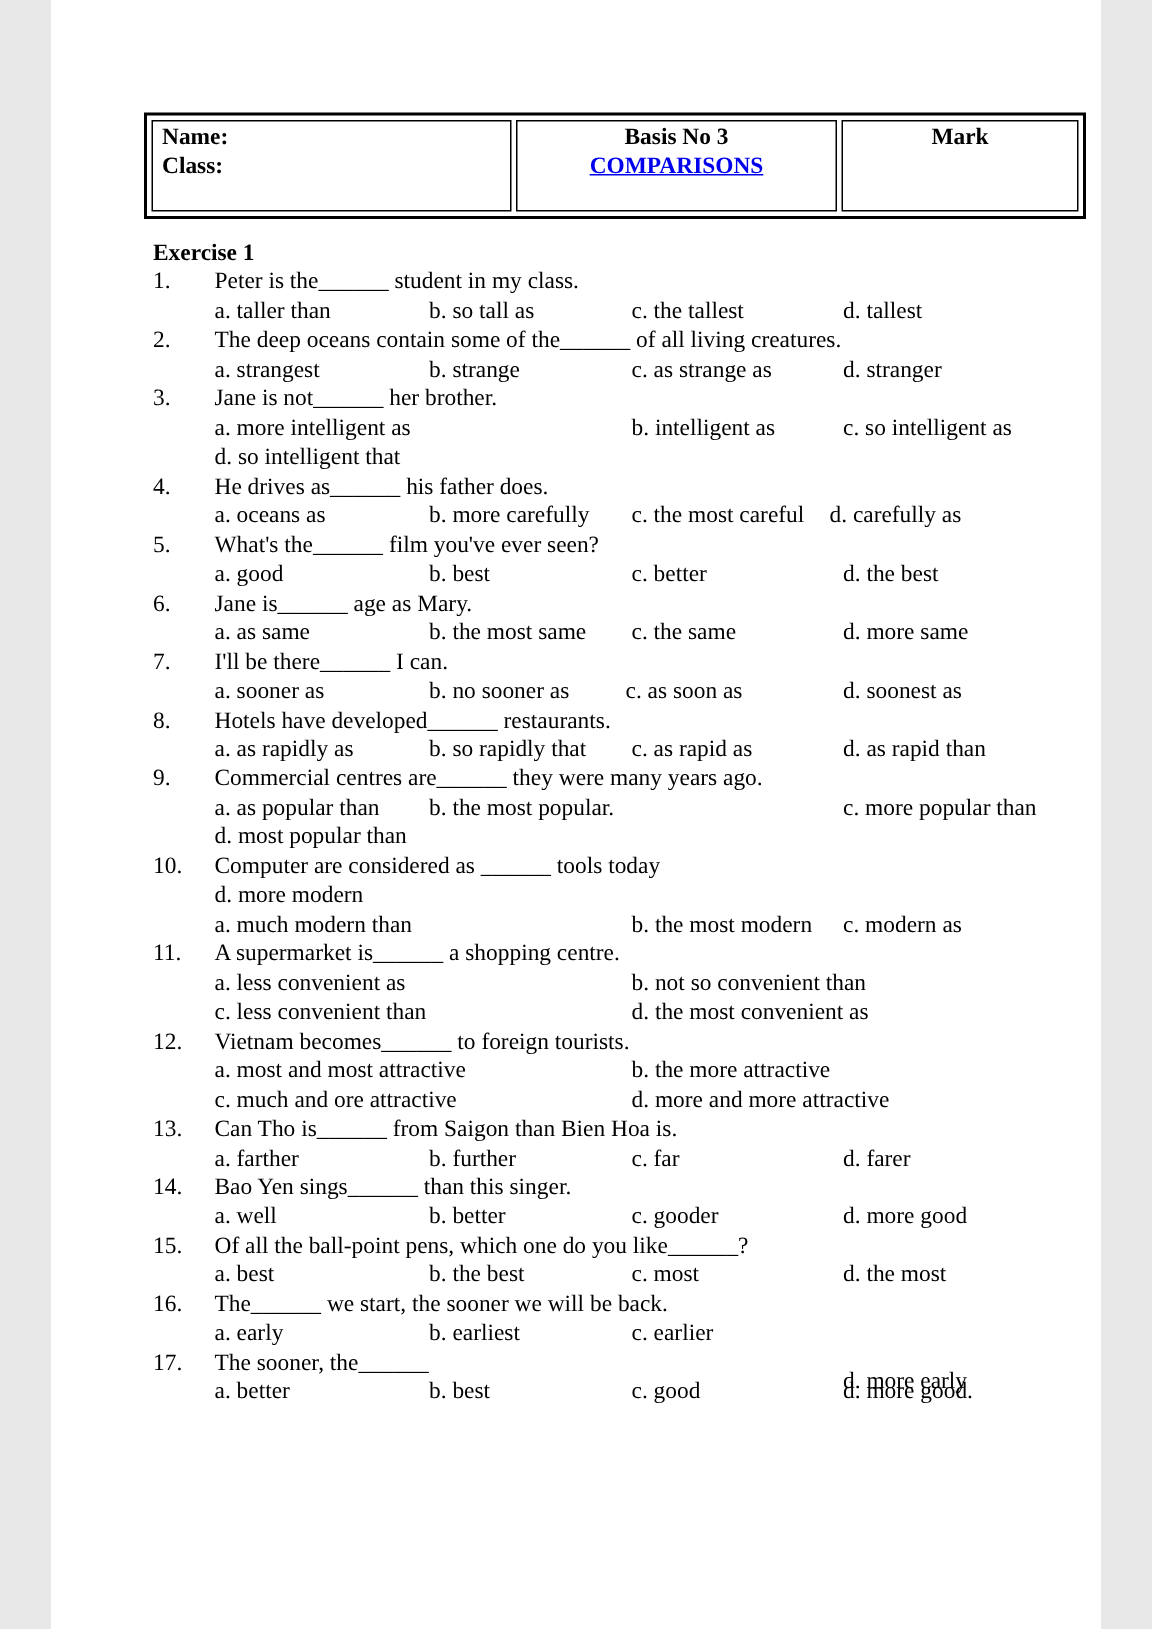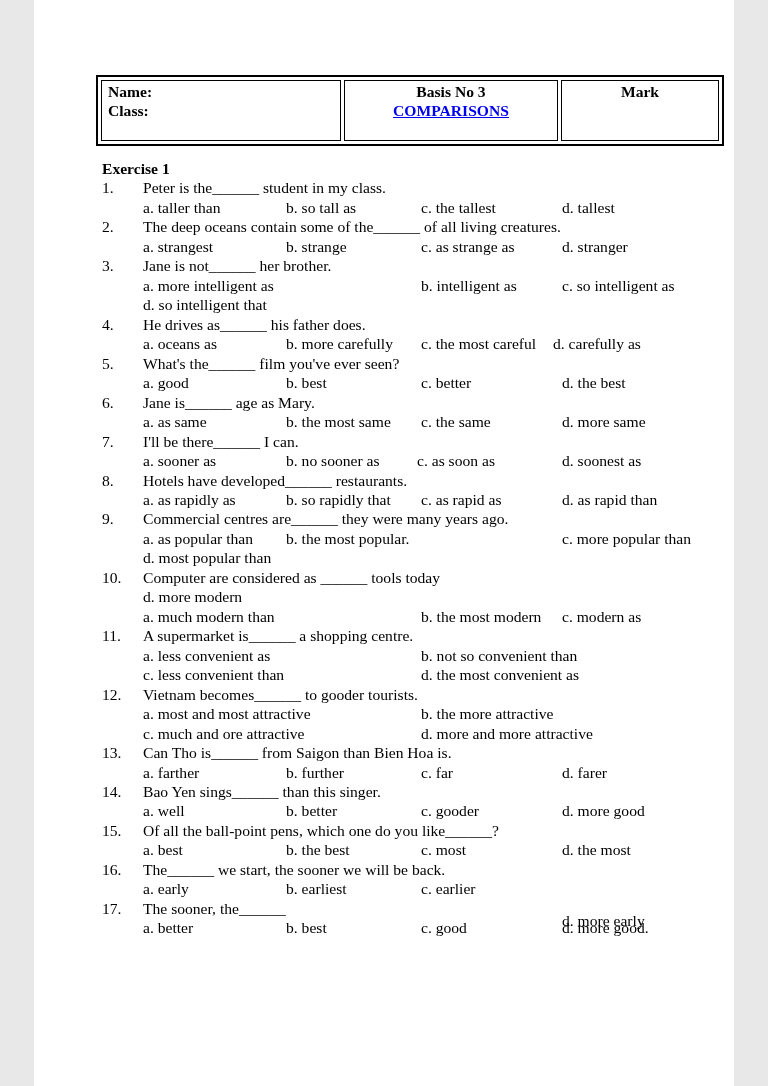--- a/index.html
+++ b/index.html
@@ -171,21 +171,21 @@
         <div class="optline">
           <span class="opt" style="left: 0px;">a. less convenient as</span>
           <span class="opt" style="left: 278px;">b. not so convenient than</span>
         </div>
         <div class="optline">
           <span class="opt" style="left: 0px;">c. less convenient than</span>
           <span class="opt" style="left: 278px;">d. the most convenient as</span>
         </div>
         <div class="qline">
           <span class="qnum">12.</span>
-          <span class="qtext">Vietnam becomes______ to gooder tourists.</span>
+          <span class="qtext">Vietnam becomes______ to foreign tourists.</span>
         </div>
         <div class="optline">
           <span class="opt" style="left: 0px;">a. most and most attractive</span>
           <span class="opt" style="left: 278px;">b. the more attractive</span>
         </div>
         <div class="optline">
           <span class="opt" style="left: 0px;">c. much and ore attractive</span>
           <span class="opt" style="left: 278px;">d. more and more attractive</span>
         </div>
         <div class="qline">

